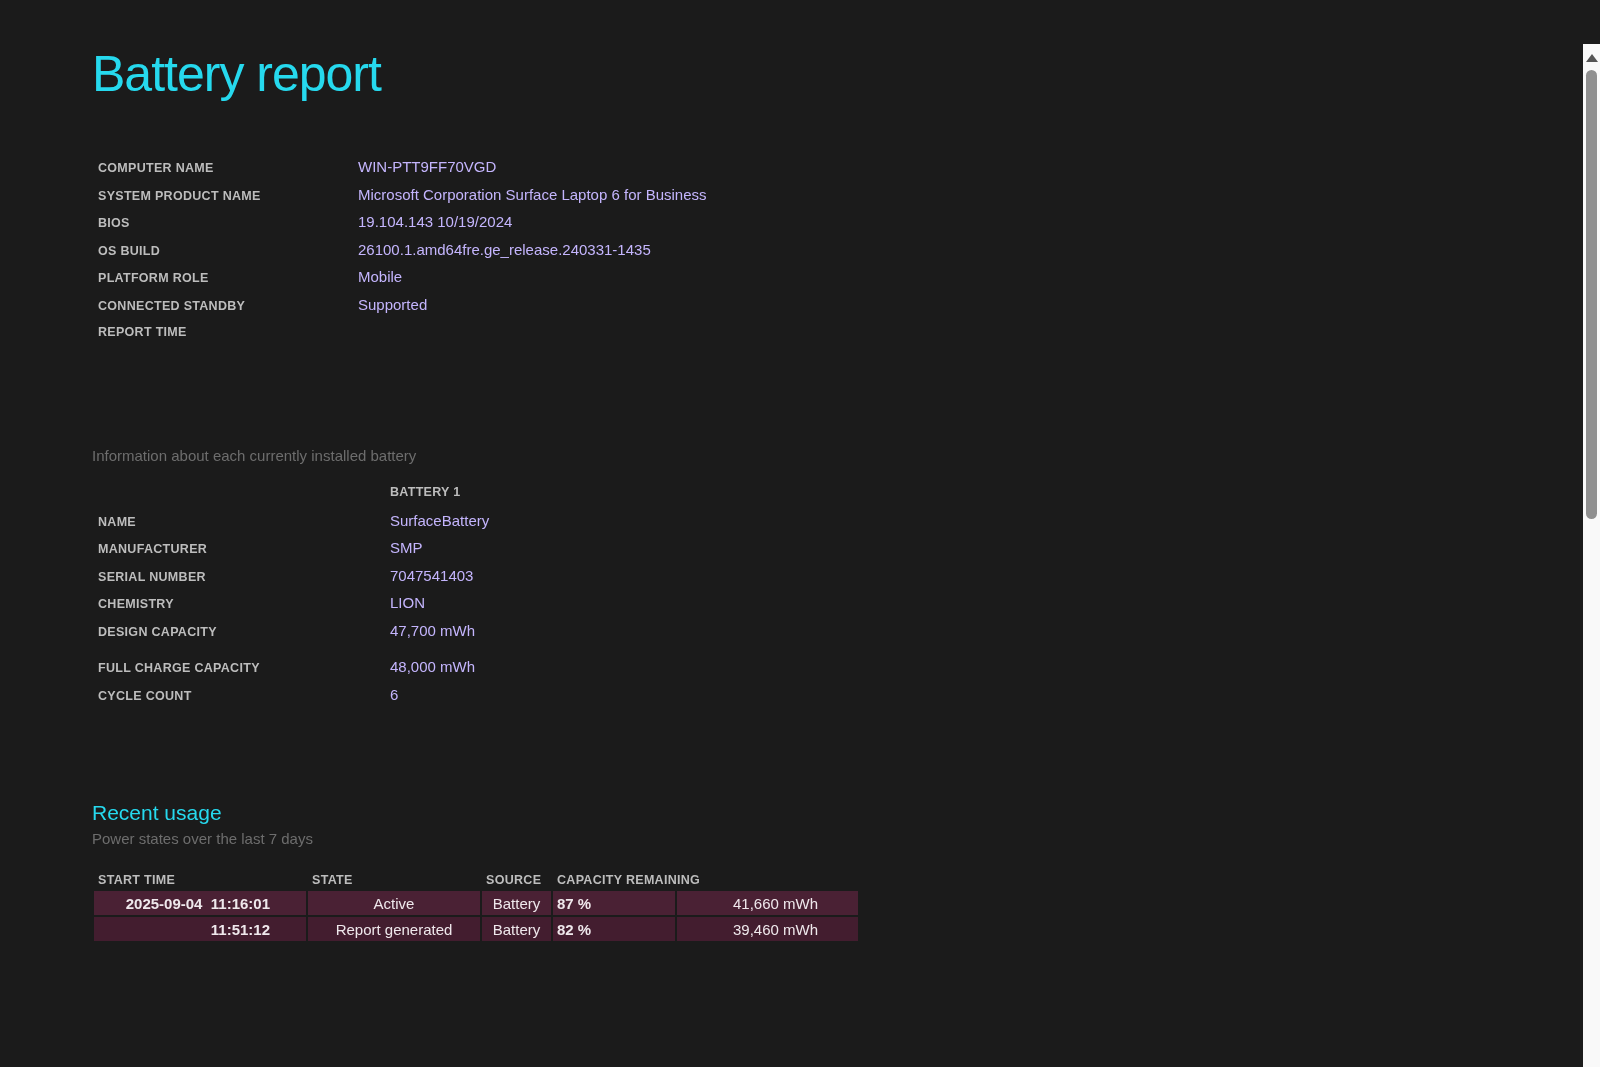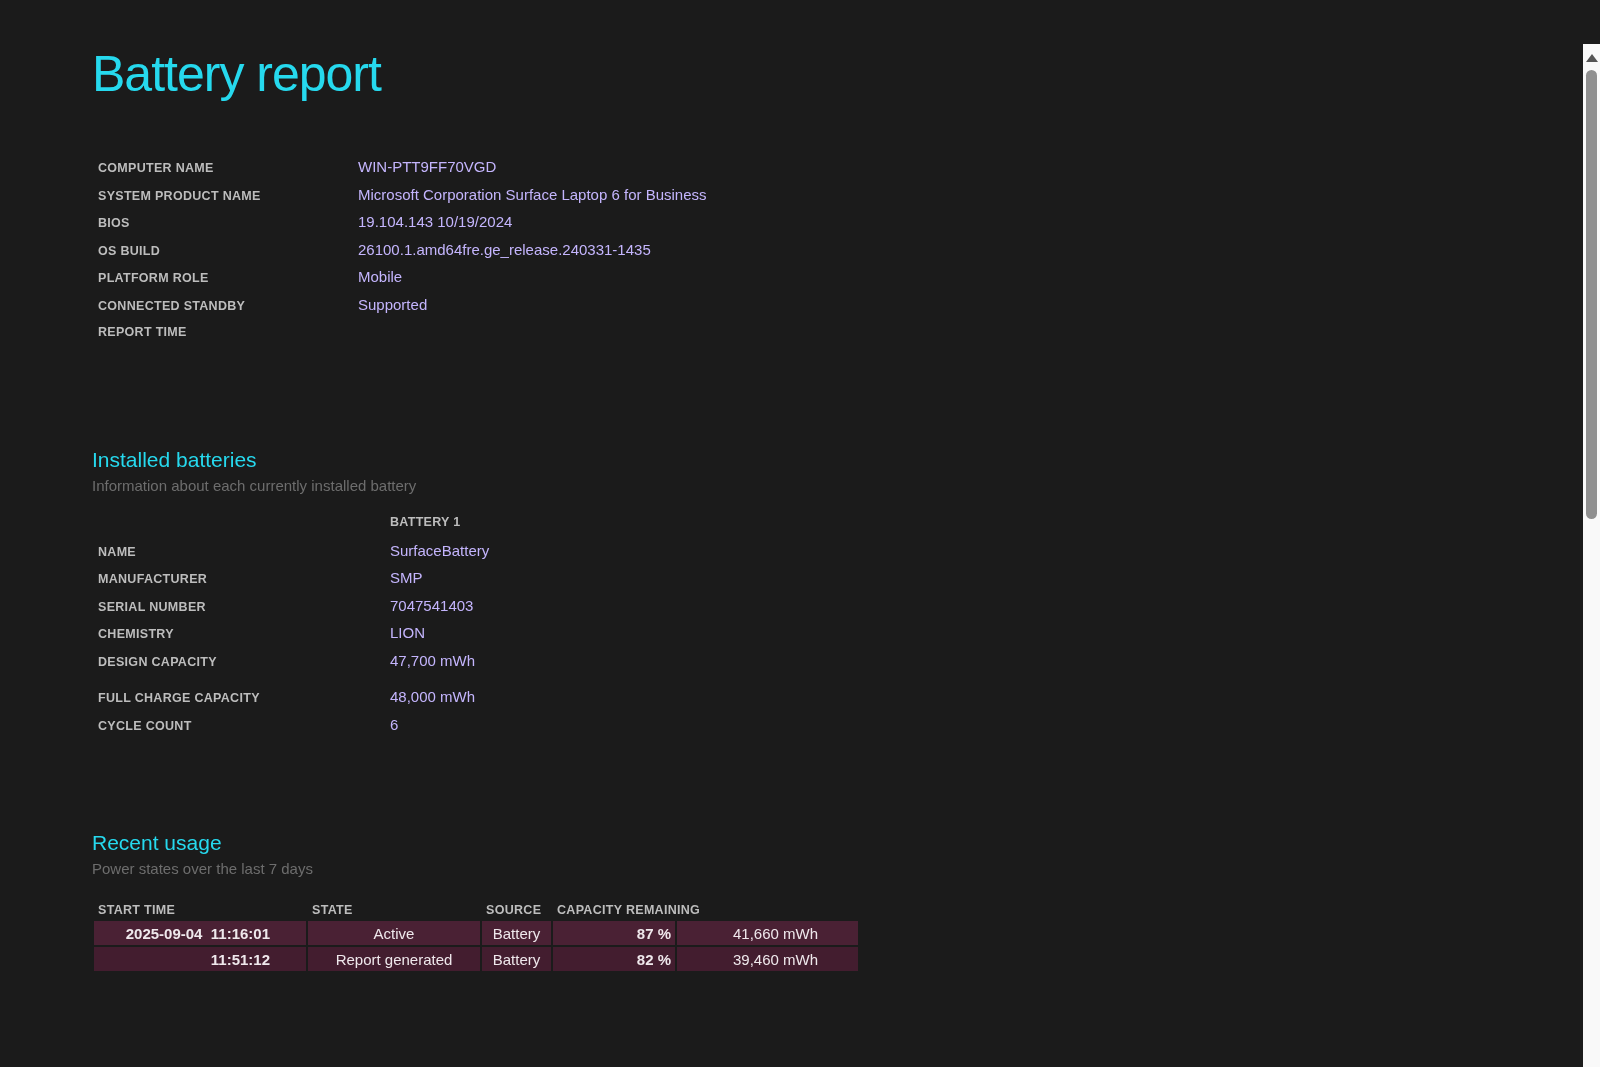--- a/index.html
+++ b/index.html
@@ -80,21 +80,21 @@
   .col-start  { width: 212px; }
   .col-state  { width: 172px; }
   .col-source { width: 69px;  }
   .col-pct    { width: 122px; }
   .col-mwh    { width: 181px; }
   tr.row-1 td { background: #4a2134; }
   tr.row-2 td { background: #431d2f; }
   td.cell-start  { text-align: right; padding-right: 36px; font-weight: bold; }
   td.cell-state  { text-align: center; }
   td.cell-source { text-align: center; }
-  td.cell-pct    { text-align: right; font-weight: bold; }
+  td.cell-pct    { text-align: left; font-weight: bold; }
   td.cell-mwh    { text-align: right; padding-right: 40px; }
 
   
   .scrollbar {
     position: absolute; top: 0; right: 0;
     width: 17px; height: 1067px;
     background: #f9f9f9;
   }
   .scroll-arrow { position: absolute; left: 50%; transform: translateX(-50%); width: 0; height: 0; }
   .scroll-arrow.up {
@@ -141,21 +141,20 @@
       <div class="kv-row sys">
         <span class="kv-label">CONNECTED STANDBY</span>
         <span class="kv-value">Supported</span>
       </div>
       <div class="kv-row sys">
         <span class="kv-label">REPORT TIME</span>
       </div>
     </div>
 
     <div class="section sec-batteries">
-      <div class="section-heading">Installed batteries</div>
       <div class="section-subtitle">Information about each currently installed battery</div>
 
       <div class="col-header-row">
         <span></span>
         <span class="col-header">BATTERY 1</span>
       </div>
 
       <div class="kv-table bat-table">
         <div class="kv-row bat">
           <span class="kv-label">NAME</span>

